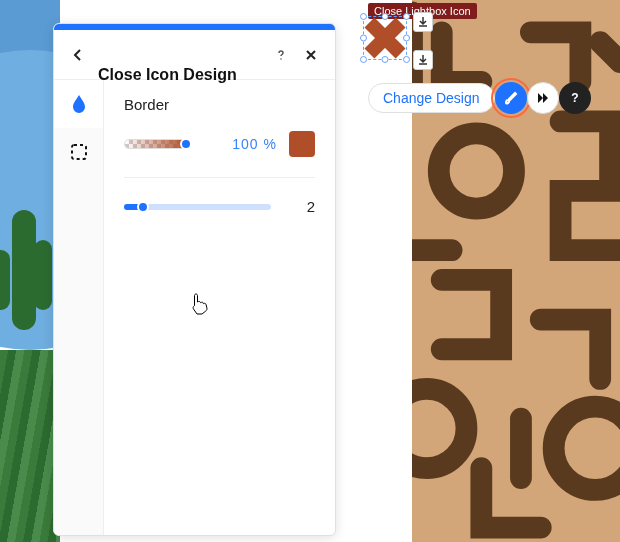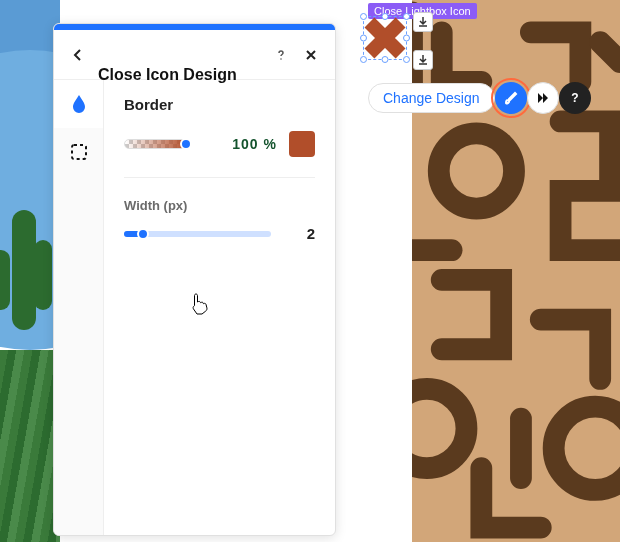--- a/index.html
+++ b/index.html
@@ -66,37 +66,37 @@
     width: 50px; background: #fafafa; border-right: 1px solid #eee;
     display: flex; flex-direction: column;
   }
   .side-tab {
     height: 48px; display: flex; align-items: center; justify-content: center;
     cursor: pointer;
   }
   .side-tab.active { background: #fff; }
   .side-tab svg { display: block; }
 
-  .content { flex: 1; padding: 16px 20px; font-weight: bold; }
+  .content { flex: 1; padding: 16px 20px; }
   .section-title { font-size: 15px; color: #222; margin-bottom: 18px; }
   .field-label { font-size: 13px; color: #6b6b6b; margin-bottom: 12px; }
 
   .opacity-row { display: flex; align-items: center; gap: 12px; margin-bottom: 6px; }
   .opacity-slider {
     flex: 1; height: 10px; position: relative; border-radius: 5px;
     background:
       linear-gradient(to right, transparent, #b14e2a),
       repeating-conic-gradient(#ccc 0 25%, #fff 0 50%) 0 0/8px 8px;
     border: 1px solid #ddd;
   }
   .opacity-slider .thumb {
     position: absolute; right: -5px; top: 50%; transform: translateY(-50%);
     width: 12px; height: 12px; border-radius: 50%; background: #1f72ff; border: 2px solid #fff;
   }
-  .opacity-val { font-size: 14px; color: #14532d; letter-spacing: 1px; margin-left: 32px; }
+  .opacity-val { font-size: 14px; color: #3b82f6; letter-spacing: 1px; margin-left: 32px; }
   .swatch {
     width: 26px; height: 26px; border-radius: 4px; background: #b14e2a;
   }
   .divider { height: 1px; background: #eee; margin: 20px 0; }
 
   .width-row { display: flex; align-items: center; gap: 14px; }
   .w-slider {
     flex: 1; height: 6px; border-radius: 3px; background: #cfe0ff; position: relative;
   }
   .w-slider .fill {
@@ -111,21 +111,21 @@
 
   .cursor-hand {
     position: absolute; left: 190px; top: 293px; z-index: 10;
     font-size: 18px; pointer-events: none;
   }
   .cursor-hand svg { display:block; }
 
   
   .tooltip {
     position: absolute; left: 368px; top: 3px;
-    background: #8b5cf6; color: #fff; font-size: 11px; padding: 2px 6px; border-radius: 2px;
+    background: #7f1d1d; color: #fff; font-size: 11px; padding: 2px 6px; border-radius: 2px;
   }
   .selected-icon {
     position: absolute; left: 363px; top: 16px;
     width: 44px; height: 44px;
   }
   .selected-icon .x-shape {
     position: absolute; inset: 4px; 
   }
   .selected-icon .x-shape::before,
   .selected-icon .x-shape::after {
@@ -290,21 +290,20 @@
       <div class="opacity-row">
         <div class="opacity-slider">
           <div class="thumb"></div>
         </div>
         <div class="opacity-val">100 %</div>
         <div class="swatch"></div>
       </div>
 
       <div class="divider"></div>
 
-      <div class="field-label">Width (px)</div>
       <div class="width-row">
         <div class="w-slider">
           <div class="fill"></div>
           <div class="thumb"></div>
         </div>
         <div class="w-val">2</div>
       </div>
     </div>
   </div>
 </div>

